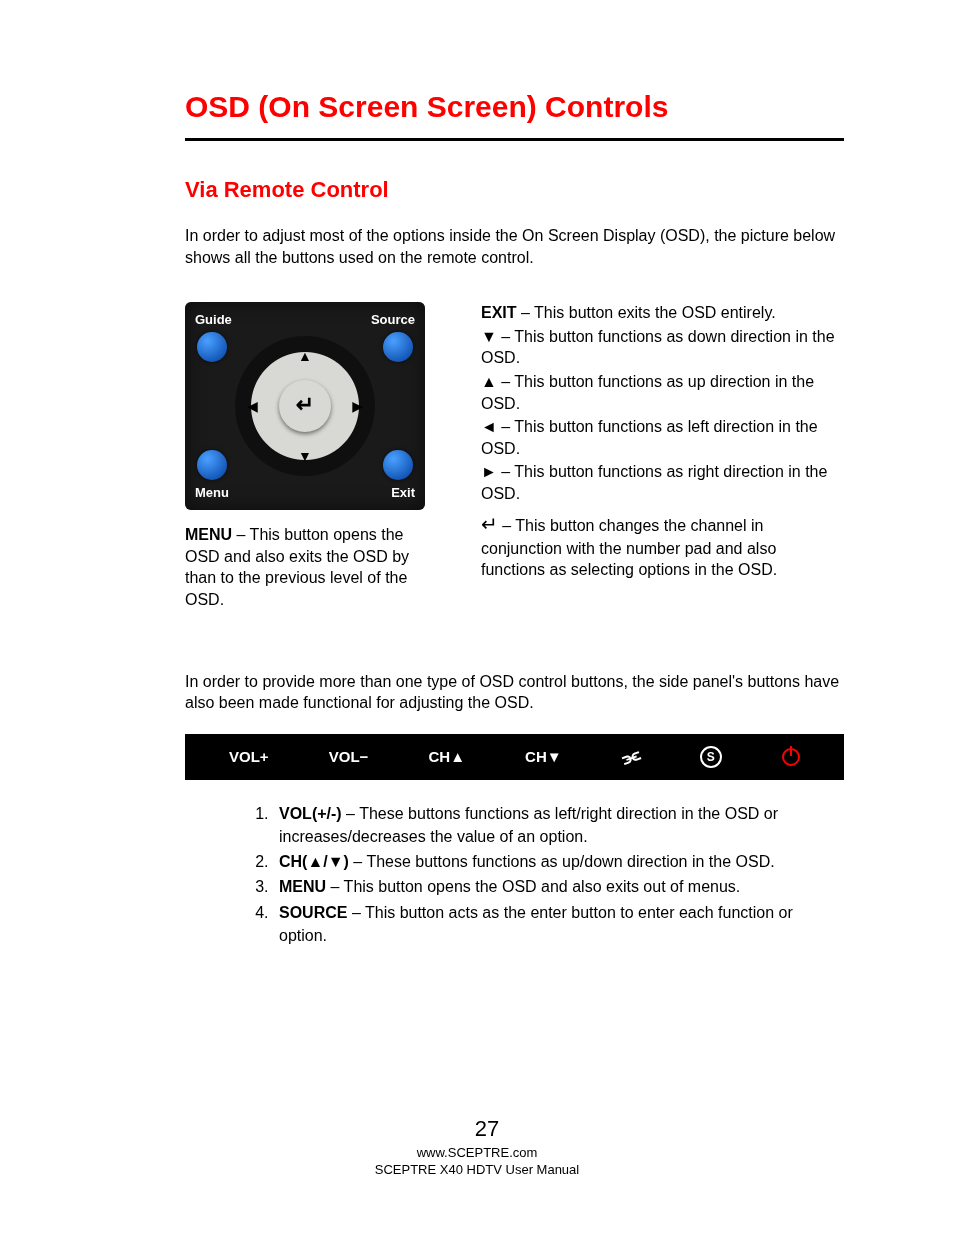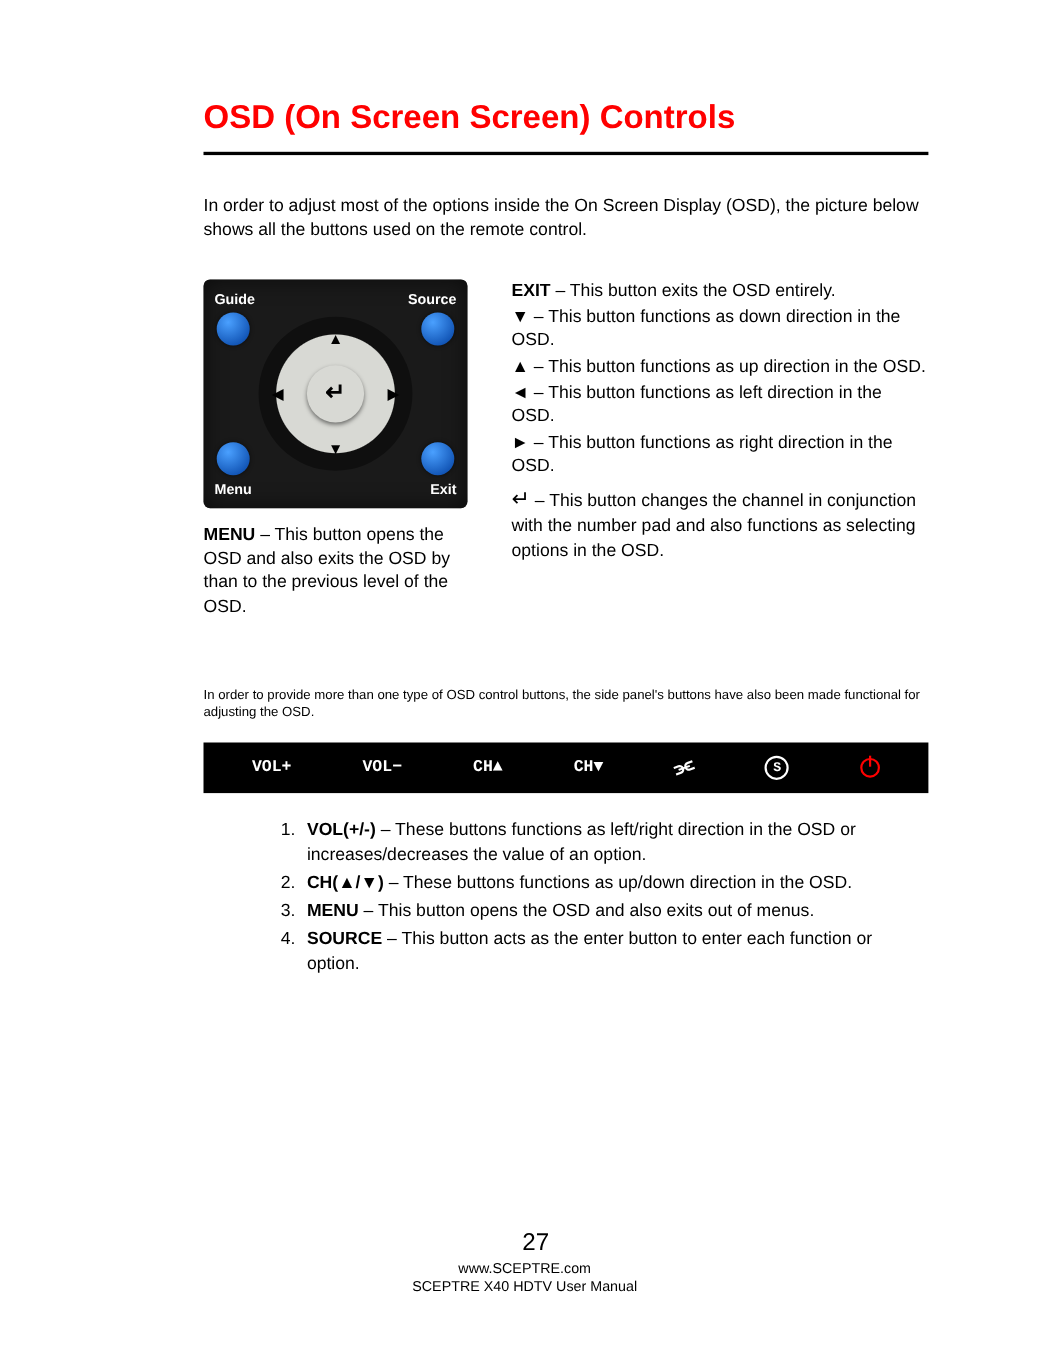--- a/index.html
+++ b/index.html
@@ -31,21 +31,21 @@
     font-weight: bold;
     margin-bottom: 22px;
   }
   .intro {
     font-size: 16px;
     line-height: 1.35;
     margin-bottom: 34px;
   }
   .cols {
     display: flex;
-    gap: 40px;
+    gap: 56px;
     margin-bottom: 60px;
   }
   .left-col { width: 240px; flex: 0 0 240px; }
   .right-col { flex: 1; font-size: 16px; line-height: 1.35; }
 
   
   .remote {
     width: 240px;
     height: 208px;
     background: #1a1a1a;
@@ -106,35 +106,34 @@
   .menu-desc {
     font-size: 16px;
     line-height: 1.35;
     margin-top: 14px;
   }
   .b { font-weight: bold; }
 
   .right-col .line { margin-bottom: 2px; }
 
   .section2 { margin-top: 20px; }
-  .intro2 { font-size: 12px; line-height: 1.35; margin-bottom: 20px; }
+  .intro2 { font-size: 16px; line-height: 1.35; margin-bottom: 20px; }
 
   .panel-strip {
     width: 100%;
     height: 46px;
     background: #000;
     color: #fff;
     display: flex;
     align-items: center;
     justify-content: space-between;
     padding: 0 44px;
     font-weight: bold;
     font-size: 15px;
     margin-bottom: 22px;
-    font-family: Liberation Mono, monospace;
   }
   .panel-strip .glyph { font-size: 20px; }
   .s-circle{
     display:inline-flex; align-items:center; justify-content:center;
     width:22px; height:22px; border:2px solid #fff; border-radius:50%;
     font-size:12px; line-height:1;
   }
   .power{
     display:inline-block; width:18px; height:18px;
     border:2px solid #f00; border-radius:50%; position:relative;
@@ -164,20 +163,21 @@
   }
   .footer .pg { font-size: 22px; margin-bottom: 2px; margin-left: 20px; }
 </style>
 </head>
 <body>
 
 <div class="page">
   <h1 class="title">OSD (On Screen Screen) Controls</h1>
   <hr class="hr">
 
+  <h2 class="subhead">Via Remote Control</h2>
   <p class="intro">In order to adjust most of the options inside the On Screen Display (OSD), the picture below shows all the buttons used on the remote control.</p>
 
   <div class="cols">
     <div class="left-col">
       <div class="remote">
         <span class="lbl guide">Guide</span>
         <span class="lbl source">Source</span>
         <span class="lbl menu">Menu</span>
         <span class="lbl exit">Exit</span>
         <span class="blue-btn tl"></span>

